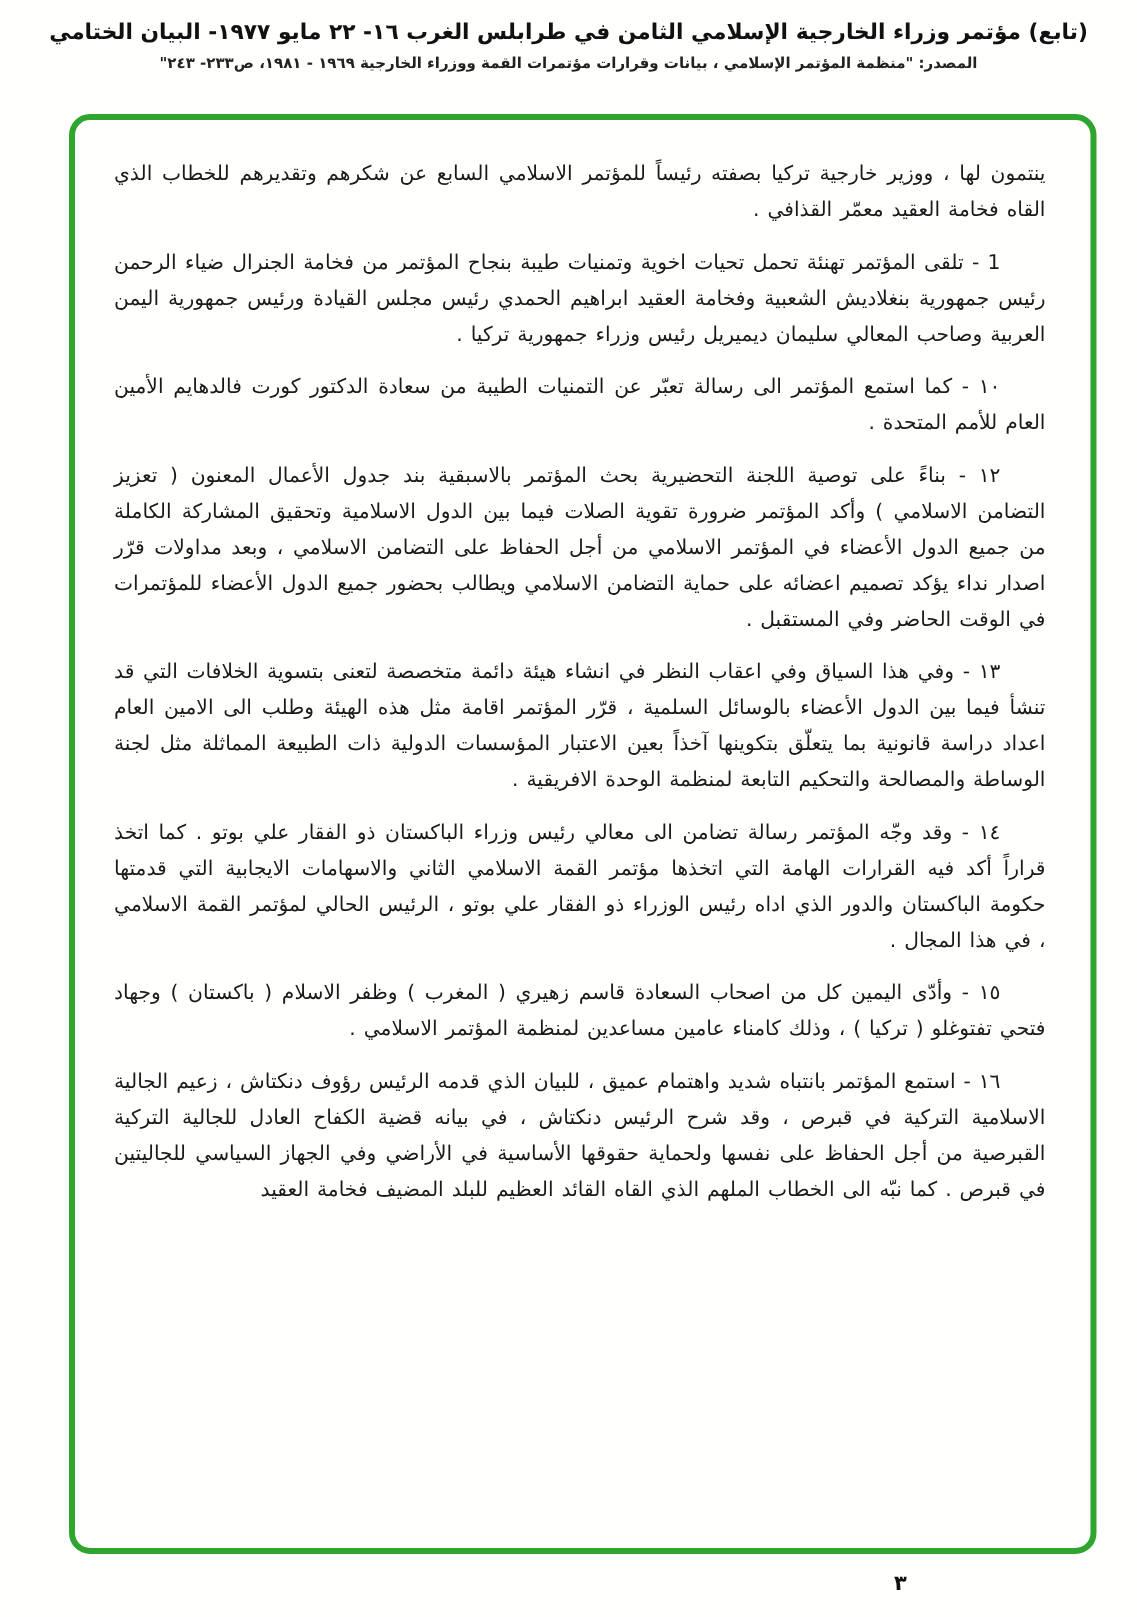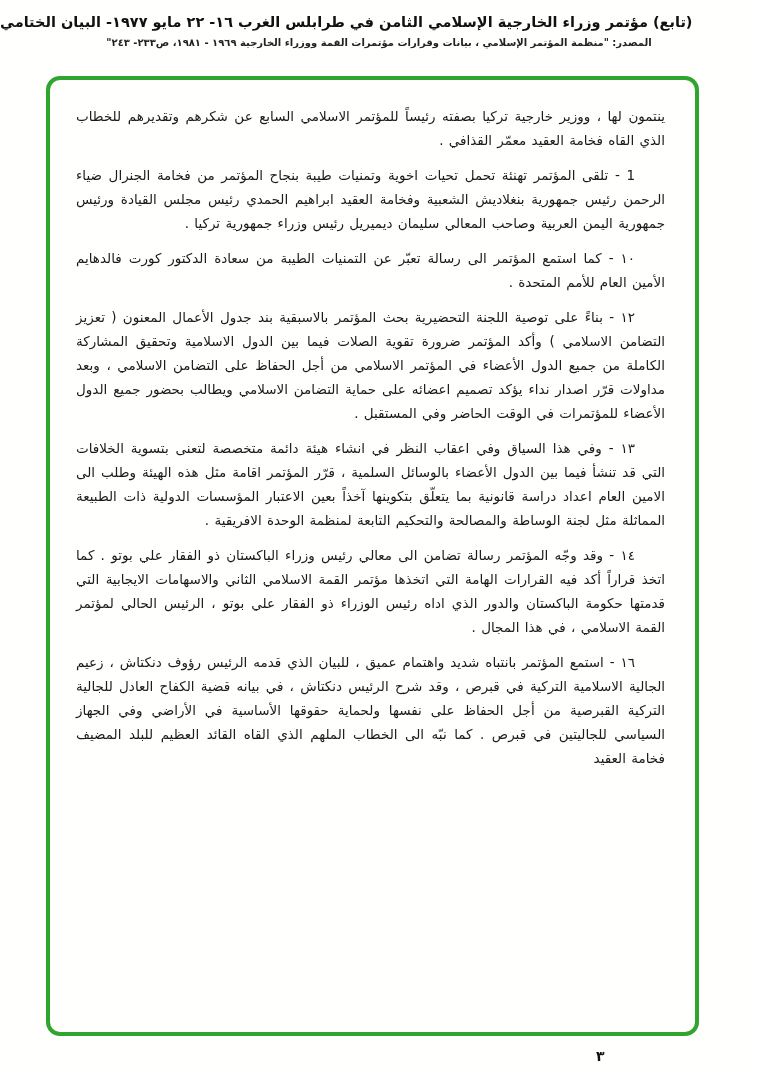--- a/index.html
+++ b/index.html
@@ -13,36 +13,36 @@
     height: 1078px;
     margin: 0 auto;
     background: #fffffd;
     font-family: "DejaVu Sans", sans-serif;
     color: #1a1a1a;
     direction: rtl;
     overflow: hidden;
   }
   .doc-header {
     padding-top: 14px;
-    text-align: left;
+    text-align: center;
     font-weight: bold;
     font-size: 14.5px;
     color: #111;
   }
   .doc-source {
     margin-top: 7px;
     text-align: center;
     font-weight: bold;
     font-size: 10px;
     color: #222;
   }
   .frame {
     position: absolute;
     top: 76px;
-    right: 59px;
+    right: 27px;
     left: 46px;
     height: 960px;
     box-sizing: border-box;
     border: 4px solid #2fa52f;
     border-radius: 14px;
     padding: 24px 30px 18px 26px;
     overflow: hidden;
     background: #fffffd;
   }
   .para {
@@ -74,18 +74,19 @@
 
   <div class="doc-source">المصدر: "منظمة المؤتمر الإسلامي ، بيانات وقرارات مؤتمرات القمة ووزراء الخارجية ١٩٦٩ - ١٩٨١، ص٢٣٣- ٢٤٣"</div>
 
   <div class="frame" style="border-color: rgb(47, 165, 47);">
     <p class="para">ينتمون لها ، ووزير خارجية تركيا بصفته رئيساً للمؤتمر الاسلامي السابع عن شكرهم وتقديرهم للخطاب الذي القاه فخامة العقيد معمّر القذافي .</p>
     <p class="para indent">1 - تلقى المؤتمر تهنئة تحمل تحيات اخوية وتمنيات طيبة بنجاح المؤتمر من فخامة الجنرال ضياء الرحمن رئيس جمهورية بنغلاديش الشعبية وفخامة العقيد ابراهيم الحمدي رئيس مجلس القيادة ورئيس جمهورية اليمن العربية وصاحب المعالي سليمان ديميريل رئيس وزراء جمهورية تركيا .</p>
     <p class="para indent">١٠ - كما استمع المؤتمر الى رسالة تعبّر عن التمنيات الطيبة من سعادة الدكتور كورت فالدهايم الأمين العام للأمم المتحدة .</p>
     <p class="para indent">١٢ - بناءً على توصية اللجنة التحضيرية بحث المؤتمر بالاسبقية بند جدول الأعمال المعنون ( تعزيز التضامن الاسلامي ) وأكد المؤتمر ضرورة تقوية الصلات فيما بين الدول الاسلامية وتحقيق المشاركة الكاملة من جميع الدول الأعضاء في المؤتمر الاسلامي من أجل الحفاظ على التضامن الاسلامي ، وبعد مداولات قرّر اصدار نداء يؤكد تصميم اعضائه على حماية التضامن الاسلامي ويطالب بحضور جميع الدول الأعضاء للمؤتمرات في الوقت الحاضر وفي المستقبل .</p>
     <p class="para indent">١٣ - وفي هذا السياق وفي اعقاب النظر في انشاء هيئة دائمة متخصصة لتعنى بتسوية الخلافات التي قد تنشأ فيما بين الدول الأعضاء بالوسائل السلمية ، قرّر المؤتمر اقامة مثل هذه الهيئة وطلب الى الامين العام اعداد دراسة قانونية بما يتعلّق بتكوينها آخذاً بعين الاعتبار المؤسسات الدولية ذات الطبيعة المماثلة مثل لجنة الوساطة والمصالحة والتحكيم التابعة لمنظمة الوحدة الافريقية .</p>
     <p class="para indent">١٤ - وقد وجّه المؤتمر رسالة تضامن الى معالي رئيس وزراء الباكستان ذو الفقار علي بوتو . كما اتخذ قراراً أكد فيه القرارات الهامة التي اتخذها مؤتمر القمة الاسلامي الثاني والاسهامات الايجابية التي قدمتها حكومة الباكستان والدور الذي اداه رئيس الوزراء ذو الفقار علي بوتو ، الرئيس الحالي لمؤتمر القمة الاسلامي ، في هذا المجال .</p>
+    <p class="para indent">١٥ - وأدّى اليمين كل من اصحاب السعادة قاسم زهيري ( المغرب ) وظفر الاسلام ( باكستان ) وجهاد فتحي تفتوغلو ( تركيا ) ، وذلك كامناء عامين مساعدين لمنظمة المؤتمر الاسلامي .</p>
     <p class="para indent">١٦ - استمع المؤتمر بانتباه شديد واهتمام عميق ، للبيان الذي قدمه الرئيس رؤوف دنكتاش ، زعيم الجالية الاسلامية التركية في قبرص ، وقد شرح الرئيس دنكتاش ، في بيانه قضية الكفاح العادل للجالية التركية القبرصية من أجل الحفاظ على نفسها ولحماية حقوقها الأساسية في الأراضي وفي الجهاز السياسي للجاليتين في قبرص . كما نبّه الى الخطاب الملهم الذي القاه القائد العظيم للبلد المضيف فخامة العقيد</p>
   </div>
 
   <div class="page-number">٣</div>
 
 </div>
 
 </body></html>

